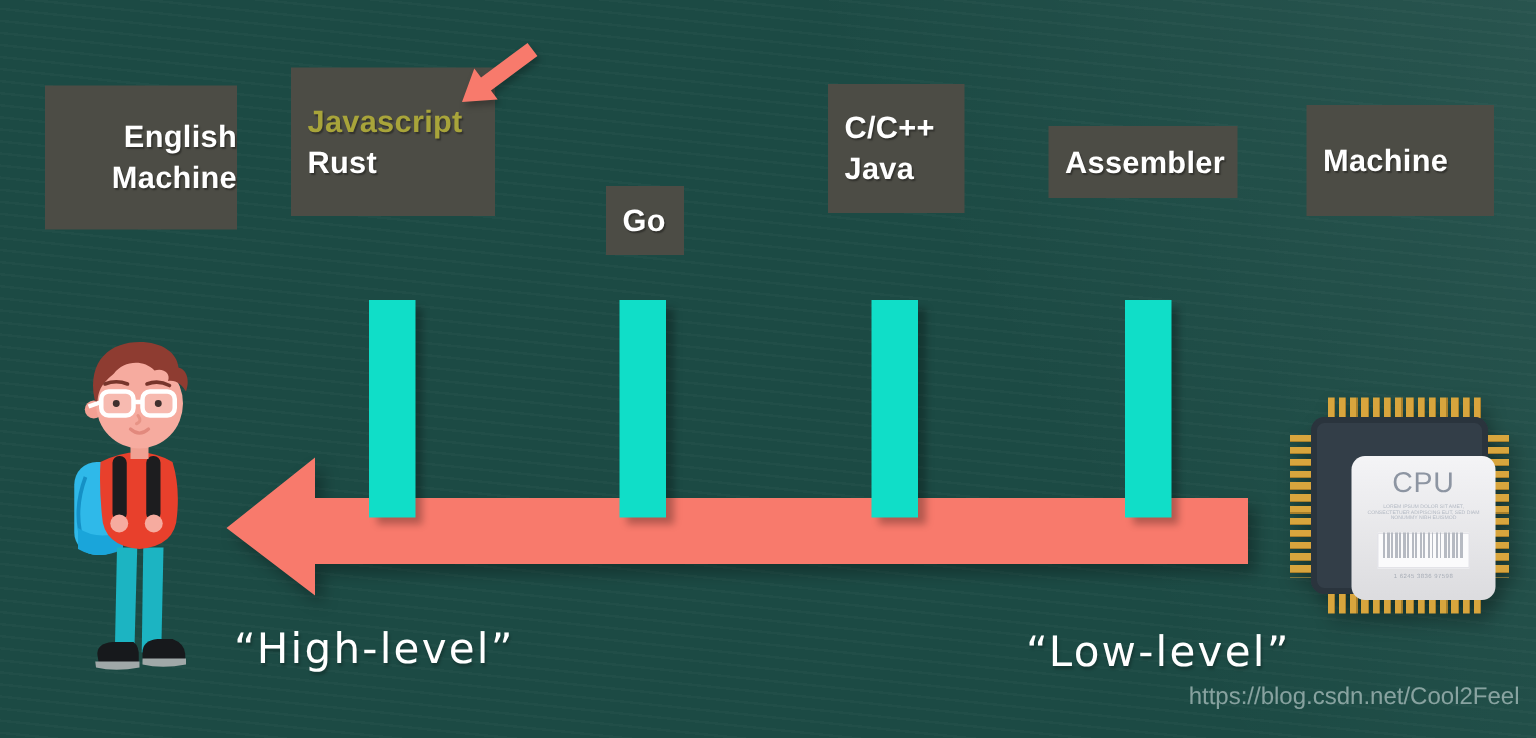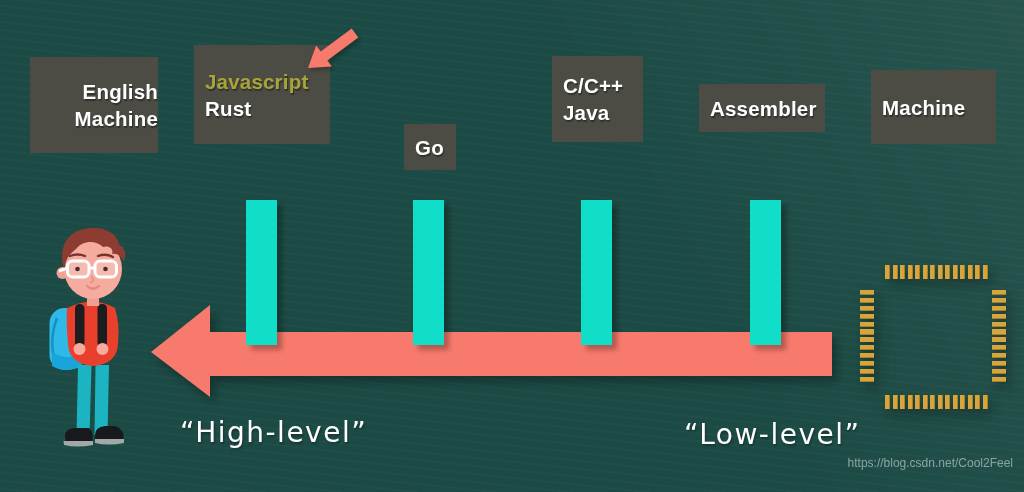--- a/index.html
+++ b/index.html
@@ -64,24 +64,24 @@
   .barcode{width:62px;height:24px;margin:5px auto 0;background:#fbfbfc;border-radius:1px;
     box-shadow:inset 0 0 0 1px #e3e3e8;}
   .bc-lines{margin:3px 4px 0;height:17px;
     background:repeating-linear-gradient(90deg,#b6bac2 0 1.2px,rgba(0,0,0,0) 1.2px 2.8px,#b6bac2 2.8px 4.6px,rgba(0,0,0,0) 4.6px 5.4px);}
   .bc-num{margin-top:2px;font-size:4px;letter-spacing:0.3px;color:#a6acb6;}
 
   
   .level-label{position:absolute;color:var(--text);font-family:"DejaVu Sans",sans-serif;
     font-size:28px;font-weight:500;letter-spacing:1.5px;z-index:3;
     text-shadow:1px 2px 2px rgba(0,0,0,0.25);}
-  .label-high{left:180px;top:416px;}
+  .label-high{left:156px;top:416px;}
   .label-low{left:684px;top:418px;}
 
-  .watermark{position:absolute;right:11px;top:456px;font-size:12px;
+  .watermark{position:absolute;right:11px;top:456px;font-size:16px;
     color:rgba(222,234,233,0.55);z-index:3;margin-left:16px;}
 </style>
 </head>
 <body>
 
 <div class="stage">
   <div class="texture"></div>
   <div class="sheen"></div>
 
   <div class="lang-box box-natural">
@@ -159,19 +159,33 @@
 
     <path d="M44,53 q3,4 -1,5.5" stroke="#e79385" stroke-width="2" fill="none" stroke-linecap="round"></path>
     <path d="M39,62 q6,5.5 12,0" stroke="#e2897d" stroke-width="2.2" fill="none" stroke-linecap="round"></path>
   </svg>
 
   <div class="chip">
     <div class="pins pins-top"></div>
     <div class="pins pins-bottom"></div>
     <div class="pins pins-left"></div>
     <div class="pins pins-right"></div>
+    <div class="chip-body">
+      <div class="chip-die">
+        <div class="chip-label">CPU</div>
+        <div class="fineprint">
+          <div>LOREM IPSUM DOLOR SIT AMET,</div>
+          <div>CONSECTETUER ADIPISCING ELIT, SED DIAM</div>
+          <div>NONUMMY NIBH EUISMOD</div>
+        </div>
+        <div class="barcode">
+          <div class="bc-lines"></div>
+        </div>
+        <div class="bc-num">1 6245 3836 97598</div>
+      </div>
+    </div>
   </div>
 
   <div class="level-label label-high">“High-level”</div>
   <div class="level-label label-low">“Low-level”</div>
 
   <div class="watermark">https://blog.csdn.net/Cool2Feel</div>
 </div>
 
 </body></html>

